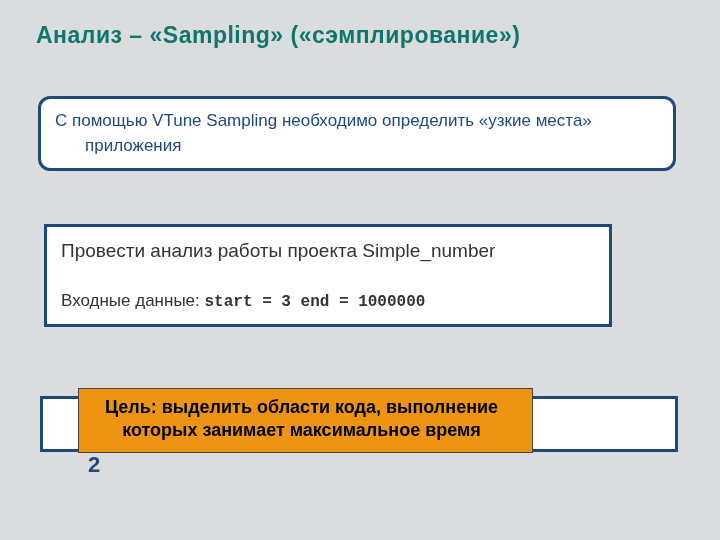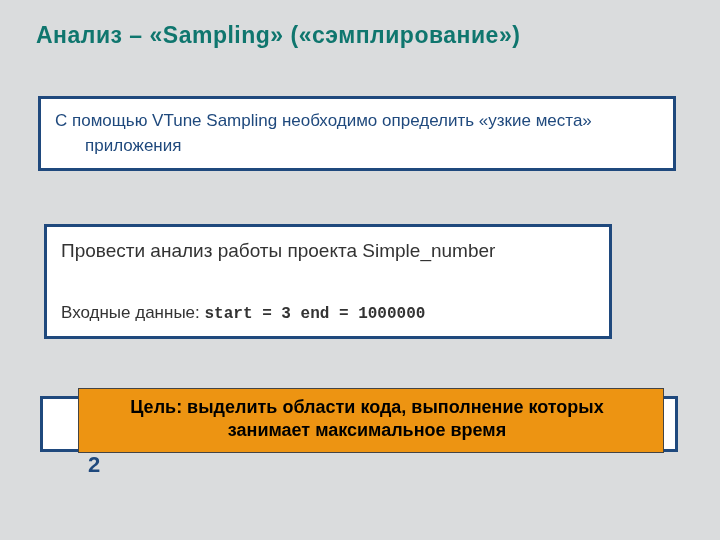--- a/index.html
+++ b/index.html
@@ -27,46 +27,47 @@
     border: 3px solid #1f497d;
     padding: 10px 14px;
     color: #1f497d;
     font-size: 17px;
     line-height: 1.45;
   }
   .box1 {
     top: 96px;
     left: 38px;
     width: 638px;
+    border-radius: 12px;
   }
   .box1 .line1 { text-indent: -30px; padding-left: 30px; }
   .box1 .line2 { padding-left: 10px; margin-top: 8px; }
   .box2 {
     top: 224px;
     left: 44px;
     width: 568px;
     color: #333333;
     font-size: 19px;
   }
-  .box2 .line2 { margin-top: 36px; font-size: 17px; color: #333333; }
+  .box2 .line2 { margin-top: 24px; font-size: 17px; color: #333333; }
   .mono { font-family: "Courier New", monospace; font-weight: bold; font-size: 16px; }
   .bluebar {
     position: absolute;
     top: 396px;
     left: 40px;
     width: 638px;
     height: 56px;
     background: #ffffff;
     border: 3px solid #1f497d;
   }
   .goalbox {
     position: absolute;
     top: 388px;
     left: 78px;
-    width: 586px;
+    width: 455px;
     background: #ed9412;
     border: 1px solid #444;
     color: #000000;
     font-size: 18px;
     font-weight: bold;
     text-align: center;
     padding: 7px 26px 9px 18px;
     line-height: 1.3;
   }
   .pagenum {

